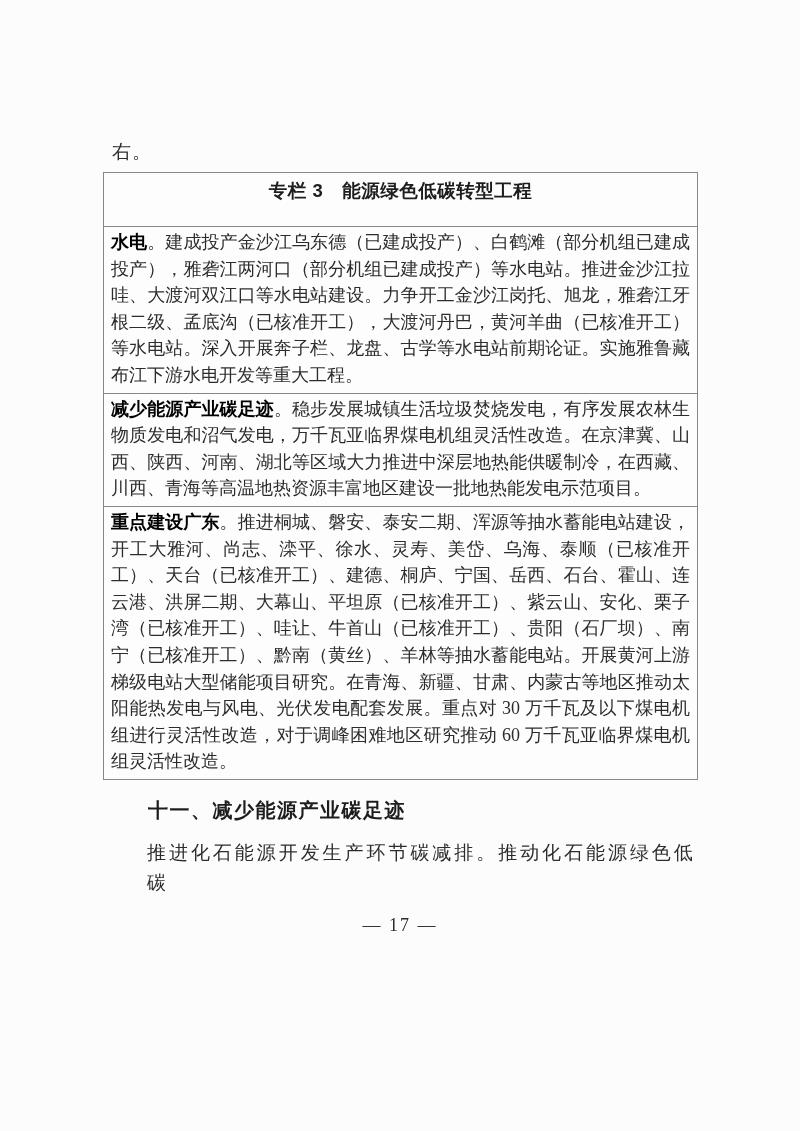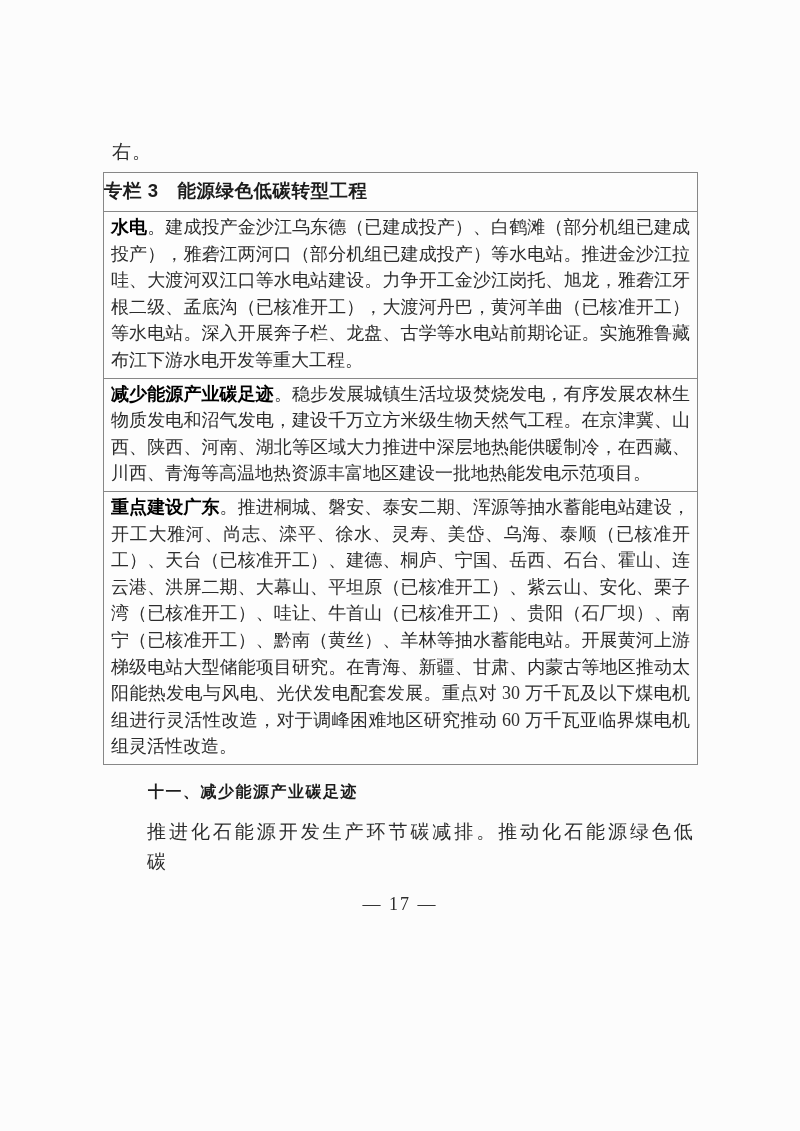--- a/index.html
+++ b/index.html
@@ -33,21 +33,22 @@
     width: 595px;
     border: 1px solid #878787;
     box-sizing: border-box;
     background: #fdfdfd;
   }
   .box-header {
     font-family: "Liberation Sans", "DejaVu Sans", sans-serif;
     font-weight: 700;
     font-size: 18.5px;
     line-height: 22px;
-    padding: 7px 0 9px;
+    text-align: center;
+    padding: 7px 0 24px;
     border-bottom: 1px solid #878787;
     color: #1d1d1d;
     letter-spacing: 0.5px;
   }
   .box-row {
     padding: 2px 7px 4px 7px;
     font-size: 18px;
     line-height: 26.6px;
     text-align: justify;
     border-bottom: 1px solid #878787;
@@ -55,21 +56,21 @@
   }
   .box-row:last-child { border-bottom: 0; }
   .term {
     font-family: "Liberation Sans", "DejaVu Sans", sans-serif;
     font-weight: 700;
     color: #000000;
   }
   .section-heading {
     margin: 17px 7px 0 148px;
     font-family: "Liberation Sans", "DejaVu Sans", sans-serif;
-    font-size: 16px;
+    font-size: 20px;
     font-weight: 700;
     color: #1d1d1d;
     letter-spacing: 1.5px;
   }
   .body-paragraph {
     margin: 14px 0 16px 147px;
     width: 548px;
     font-size: 19px;
     line-height: 30px;
     letter-spacing: 2.2px;
@@ -95,21 +96,21 @@
   <div class="feature-box">
     <div class="box-header">专栏 3　能源绿色低碳转型工程</div>
 
     <div class="box-row">
       <span class="term">水电</span><span class="row-text">。建成投产金沙江乌东德（已建成投产）、白鹤滩（部分机组已建成投产），雅砻江两河口（部分机组已建成投产）等水电站。推进金沙江拉哇、大渡河双江口等水电站建设。力争开工金沙江岗托、旭龙，雅砻江牙根二级、孟底沟（已核准开工），大渡河丹巴，黄河羊曲（已核准开工）等水电站。深入开展奔子栏、龙盘、古学等水电站前期论证。实施雅鲁藏布江下游水电开发等重大工程。</span>
     </div>
 
 
 
     <div class="box-row">
-      <span class="term">减少能源产业碳足迹</span><span class="row-text">。稳步发展城镇生活垃圾焚烧发电，有序发展农林生物质发电和沼气发电，建设千万立方米级生物天然气工程。在京津冀、山西、陕西、河南、湖北等区域大力推进中深层地热能供暖制冷，在西藏、川西、青海等高温地热资源丰富地区建设一批地热能发电示范项目。</span>
+      <span class="term">减少能源产业碳足迹</span><span class="row-text">。稳步发展城镇生活垃圾焚烧发电，有序发展农林生物质发电和沼气发电，万千瓦亚临界煤电机组灵活性改造。在京津冀、山西、陕西、河南、湖北等区域大力推进中深层地热能供暖制冷，在西藏、川西、青海等高温地热资源丰富地区建设一批地热能发电示范项目。</span>
     </div>
 
     <div class="box-row">
       <span class="term">重点建设广东</span><span class="row-text">。推进桐城、磐安、泰安二期、浑源等抽水蓄能电站建设，开工大雅河、尚志、滦平、徐水、灵寿、美岱、乌海、泰顺（已核准开工）、天台（已核准开工）、建德、桐庐、宁国、岳西、石台、霍山、连云港、洪屏二期、大幕山、平坦原（已核准开工）、紫云山、安化、栗子湾（已核准开工）、哇让、牛首山（已核准开工）、贵阳（石厂坝）、南宁（已核准开工）、黔南（黄丝）、羊林等抽水蓄能电站。开展黄河上游梯级电站大型储能项目研究。在青海、新疆、甘肃、内蒙古等地区推动太阳能热发电与风电、光伏发电配套发展。重点对 30 万千瓦及以下煤电机组进行灵活性改造，对于调峰困难地区研究推动 60 万千瓦亚临界煤电机组灵活性改造。</span>
     </div>
   </div>
 
   <h2 class="section-heading">十一、减少能源产业碳足迹</h2>
 
   <p class="body-paragraph">

